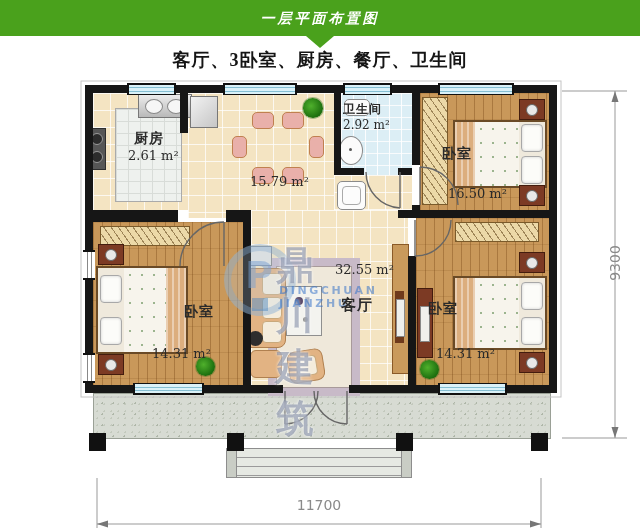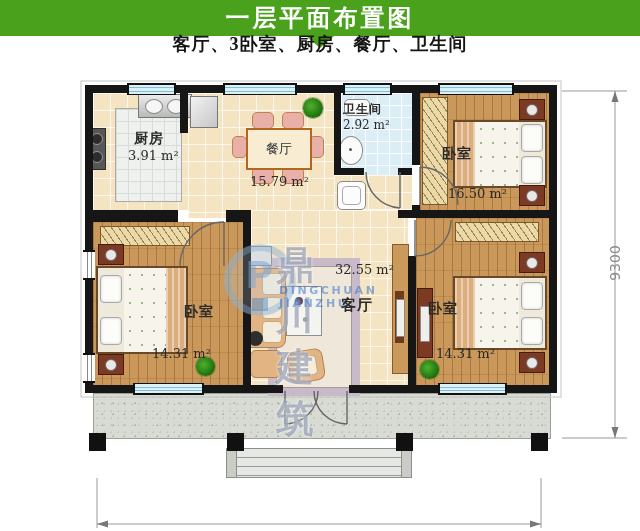--- a/index.html
+++ b/index.html
@@ -1,22 +1,22 @@
 <!DOCTYPE html>
 <html><head>
 <meta charset="utf-8">
 <style>
   html,body{margin:0;padding:0;background:#fff;font-family:"DejaVu Sans",sans-serif;}
   #page{position:relative;width:640px;height:531px;background:#fff;overflow:hidden;}
   .abs{position:absolute;}
   
   #hdr{left:0;top:0;width:640px;height:36px;background:#4aa11c;z-index:10;}
-  #hdr .t{width:100%;text-align:center;line-height:36px;color:#fff;font-size:24px;font-weight:bold;letter-spacing:3px;}
+  #hdr .t{width:100%;text-align:center;line-height:36px;color:#fff;font-size:14px;font-weight:bold;letter-spacing:3px;font-style:italic;}
   #notch{left:306px;top:36px;width:0;height:0;border-left:14px solid transparent;border-right:14px solid transparent;border-top:12px solid #4aa11c;z-index:10;}
-  #subtitle{left:0;top:32px;width:640px;text-align:center;font-family:"Liberation Serif",serif;font-weight:bold;font-size:18px;color:#151515;letter-spacing:1px;z-index:10;}
+  #subtitle{left:0;top:48px;width:640px;text-align:center;font-family:"Liberation Serif",serif;font-weight:bold;font-size:18px;color:#151515;letter-spacing:1px;z-index:10;}
   
   .floor-cream{background-color:#f4e4c2;background-image:linear-gradient(rgba(255,255,255,.75) 1px,transparent 1px),linear-gradient(90deg,rgba(255,255,255,.75) 1px,transparent 1px);background-size:17px 17px;z-index:1;}
   .floor-wood{background-color:#c9985a;background-image:linear-gradient(90deg,rgba(122,74,24,.4) 1px,transparent 1px),linear-gradient(rgba(122,74,24,.18) 1px,transparent 1px);background-size:9px 100%,100% 26px;z-index:1;}
   .floor-bath{background-color:#dceef5;background-image:linear-gradient(rgba(255,255,255,.9) 1px,transparent 1px),linear-gradient(90deg,rgba(255,255,255,.9) 1px,transparent 1px),linear-gradient(rgba(120,160,180,.25) 1px,transparent 1px);background-size:12px 12px,12px 12px,12px 12px;z-index:1;}
   .wall{background:#161616;z-index:4;}
   .win{top:83px;height:12px;background:repeating-linear-gradient(180deg,#111 0 1.5px,#daf1f8 1.5px 4px,#84bed2 4px 5px,#daf1f8 5px 7.5px,#84bed2 7.5px 8.5px,#daf1f8 8.5px 10.5px,#111 10.5px 12px);border-left:2px solid #111;border-right:2px solid #111;z-index:5;}
   .win-b{top:383px;}
   .win-side{width:12px;background:#fff;border-top:2px solid #111;border-bottom:2px solid #111;background-image:linear-gradient(90deg,transparent 4px,#888 4px,#888 5px,transparent 5px,transparent 8px,#888 8px,#888 9px,transparent 9px);z-index:5;}
   
   #porch{left:93px;top:393px;width:456px;height:44px;background:#d7dbd3;background-image:radial-gradient(#c3c9bd 1px,transparent 1px),radial-gradient(#aeb6a8 1px,transparent 1px);background-size:7px 7px,11px 11px;background-position:0 0,3px 4px;border:1px solid #9aa096;z-index:2;}
@@ -93,23 +93,20 @@
     <div style="position:absolute;left:3px;top:22px;width:10px;height:10px;border-radius:50%;background:#2c2c2c;border:1px solid #999"></div>
   </div>
   <div class="abs" style="left:190px;top:96px;width:26px;height:30px;background:linear-gradient(135deg,#f2f2f2,#c6c6c6);border:1px solid #777;z-index:2"></div>
 
   <div class="abs chair" style="left:252px;top:112px;width:20px;height:15px"></div>
   <div class="abs chair" style="left:282px;top:112px;width:20px;height:15px"></div>
   <div class="abs chair" style="left:252px;top:167px;width:20px;height:15px"></div>
   <div class="abs chair" style="left:282px;top:167px;width:20px;height:15px"></div>
   <div class="abs chair" style="left:232px;top:136px;width:13px;height:20px"></div>
   <div class="abs chair" style="left:309px;top:136px;width:13px;height:20px"></div>
-  <div class="abs" id="dtable">
-    <span>餐厅</span>
-  </div>
   <div class="abs plant" style="left:303px;top:98px;width:20px;height:20px"></div>
 
   <div class="abs" style="left:344px;top:99px;width:24px;height:15px;background:#fbfbfb;border:1px solid #8a8a8a;border-radius:5px;z-index:2"></div>
   <div class="abs" style="left:339px;top:136px;width:22px;height:27px;background:#fbfbfb;border:1px solid #8a8a8a;border-radius:50%;z-index:2">
     <div style="position:absolute;left:9px;top:11px;width:3px;height:3px;background:#555;border-radius:50%"></div>
   </div>
   <div class="abs" style="left:337px;top:181px;width:27px;height:27px;background:#fcfcfc;border:1px solid #8a8a8a;border-radius:5px;z-index:2">
     <div style="position:absolute;left:4px;top:4px;width:17px;height:17px;border:1px solid #aaa;border-radius:4px"></div>
   </div>
 
@@ -241,33 +238,34 @@
     </g>
     <g fill="#777">
       <path d="M97 524 l11 -3.5 l0 7 z"></path>
         <path d="M541 524 l-11 -3.5 l0 7 z"></path>
       <path d="M615 91 l-3.5 11 l7 0 z"></path>
         <path d="M615 438 l-3.5 -11 l7 0 z"></path>
     </g>
   </svg>
 
   <div class="abs lbl rname" style="left:134px;top:130px">厨房</div>
-  <div class="abs lbl rarea" style="left:128px;top:148px">3.91 m²</div>
+  <div class="abs lbl rarea" style="left:128px;top:148px">2.61 m²</div>
   <div class="abs lbl rarea" style="left:250px;top:174px">15.79 m²</div>
   <div class="abs lbl rname" style="left:343px;top:101px;font-size:12px">卫生间</div>
   <div class="abs lbl rarea" style="left:343px;top:118px;font-size:12px">2.92 m²</div>
   <div class="abs lbl rname" style="left:442px;top:145px">卧室</div>
   <div class="abs lbl rarea" style="left:448px;top:186px">16.50 m²</div>
   <div class="abs lbl rname" style="left:184px;top:303px">卧室</div>
   <div class="abs lbl rarea" style="left:152px;top:346px">14.31 m²</div>
   <div class="abs lbl rname" style="left:341px;top:296px;font-size:15px">客厅</div>
   <div class="abs lbl rarea" style="left:335px;top:262px">32.55 m²</div>
   <div class="abs lbl rname" style="left:428px;top:300px">卧室</div>
   <div class="abs lbl rarea" style="left:436px;top:346px">14.31 m²</div>
 
+  <div class="abs dim" style="left:0;top:497px;width:638px;text-align:center">11700</div>
   <div class="abs dim rot90" style="left:585px;top:255px;width:60px;text-align:center">9300</div>
 
   <div class="abs" id="wm">
     <div class="ring">
         <span>P</span>
       </div>
     <div class="sq"></div>
     <div class="cn">鼎川建筑</div>
     <div class="en">DINGCHUAN JIANZHU</div>
   </div>

